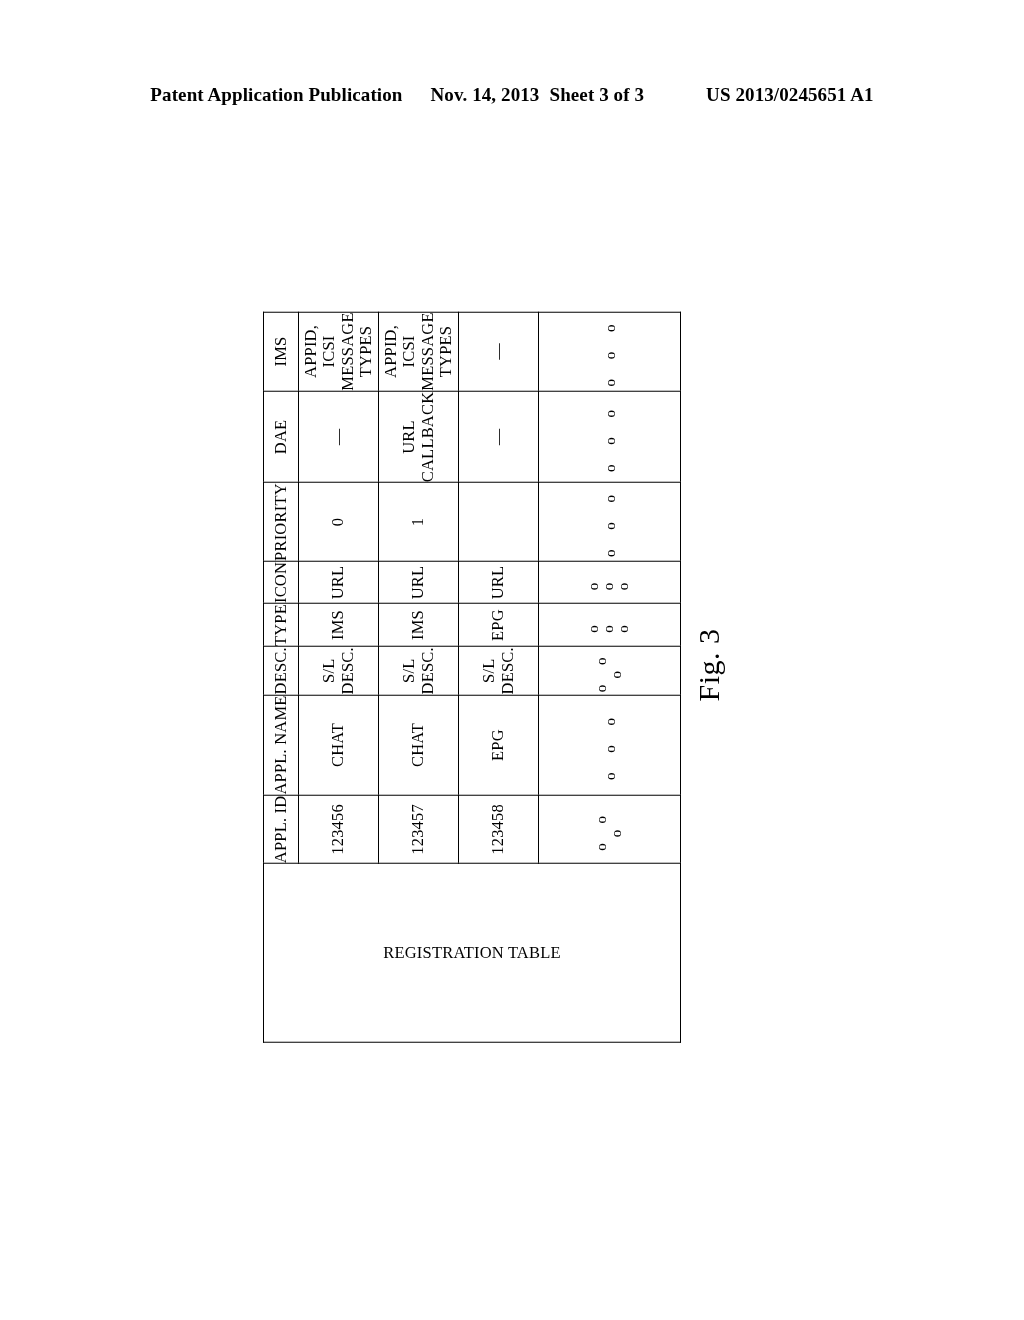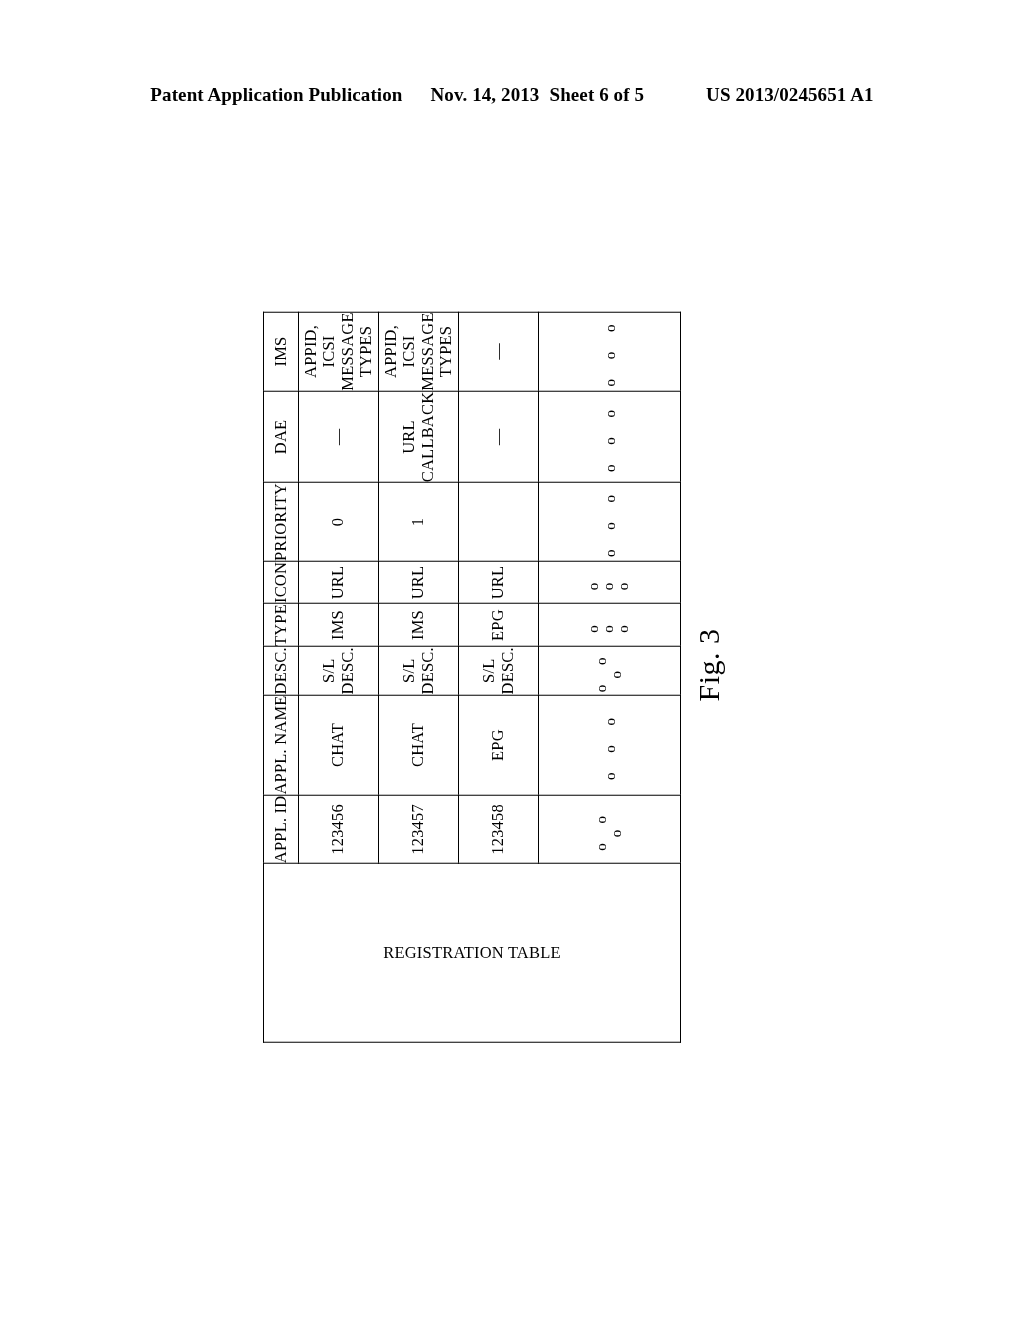--- a/index.html
+++ b/index.html
@@ -161,21 +161,21 @@
     transform-origin: 50% 50%;
     white-space: nowrap;
   }
 </style>
 </head>
 <body>
 
 <div class="page-header">
   <span class="seg-pub">Patent Application Publication</span>
   <span class="seg-date">Nov. 14, 2013</span>
-  <span class="seg-sheet">Sheet 6 of 5</span>
+  <span class="seg-sheet">Sheet 3 of 3</span>
   <span class="seg-num">US 2013/0245651 A1</span>
 </div>
 
 <div id="figure-stage">
 
   <div class="ref-170">170</div>
   <svg class="leader-svg" viewBox="0 0 50 70">
     <path d="M6 6 C 22 14, 10 30, 22 40 C 30 48, 30 56, 36 66" stroke="#000" stroke-width="1.6" fill="none" stroke-linecap="round"></path>
   </svg>
 

